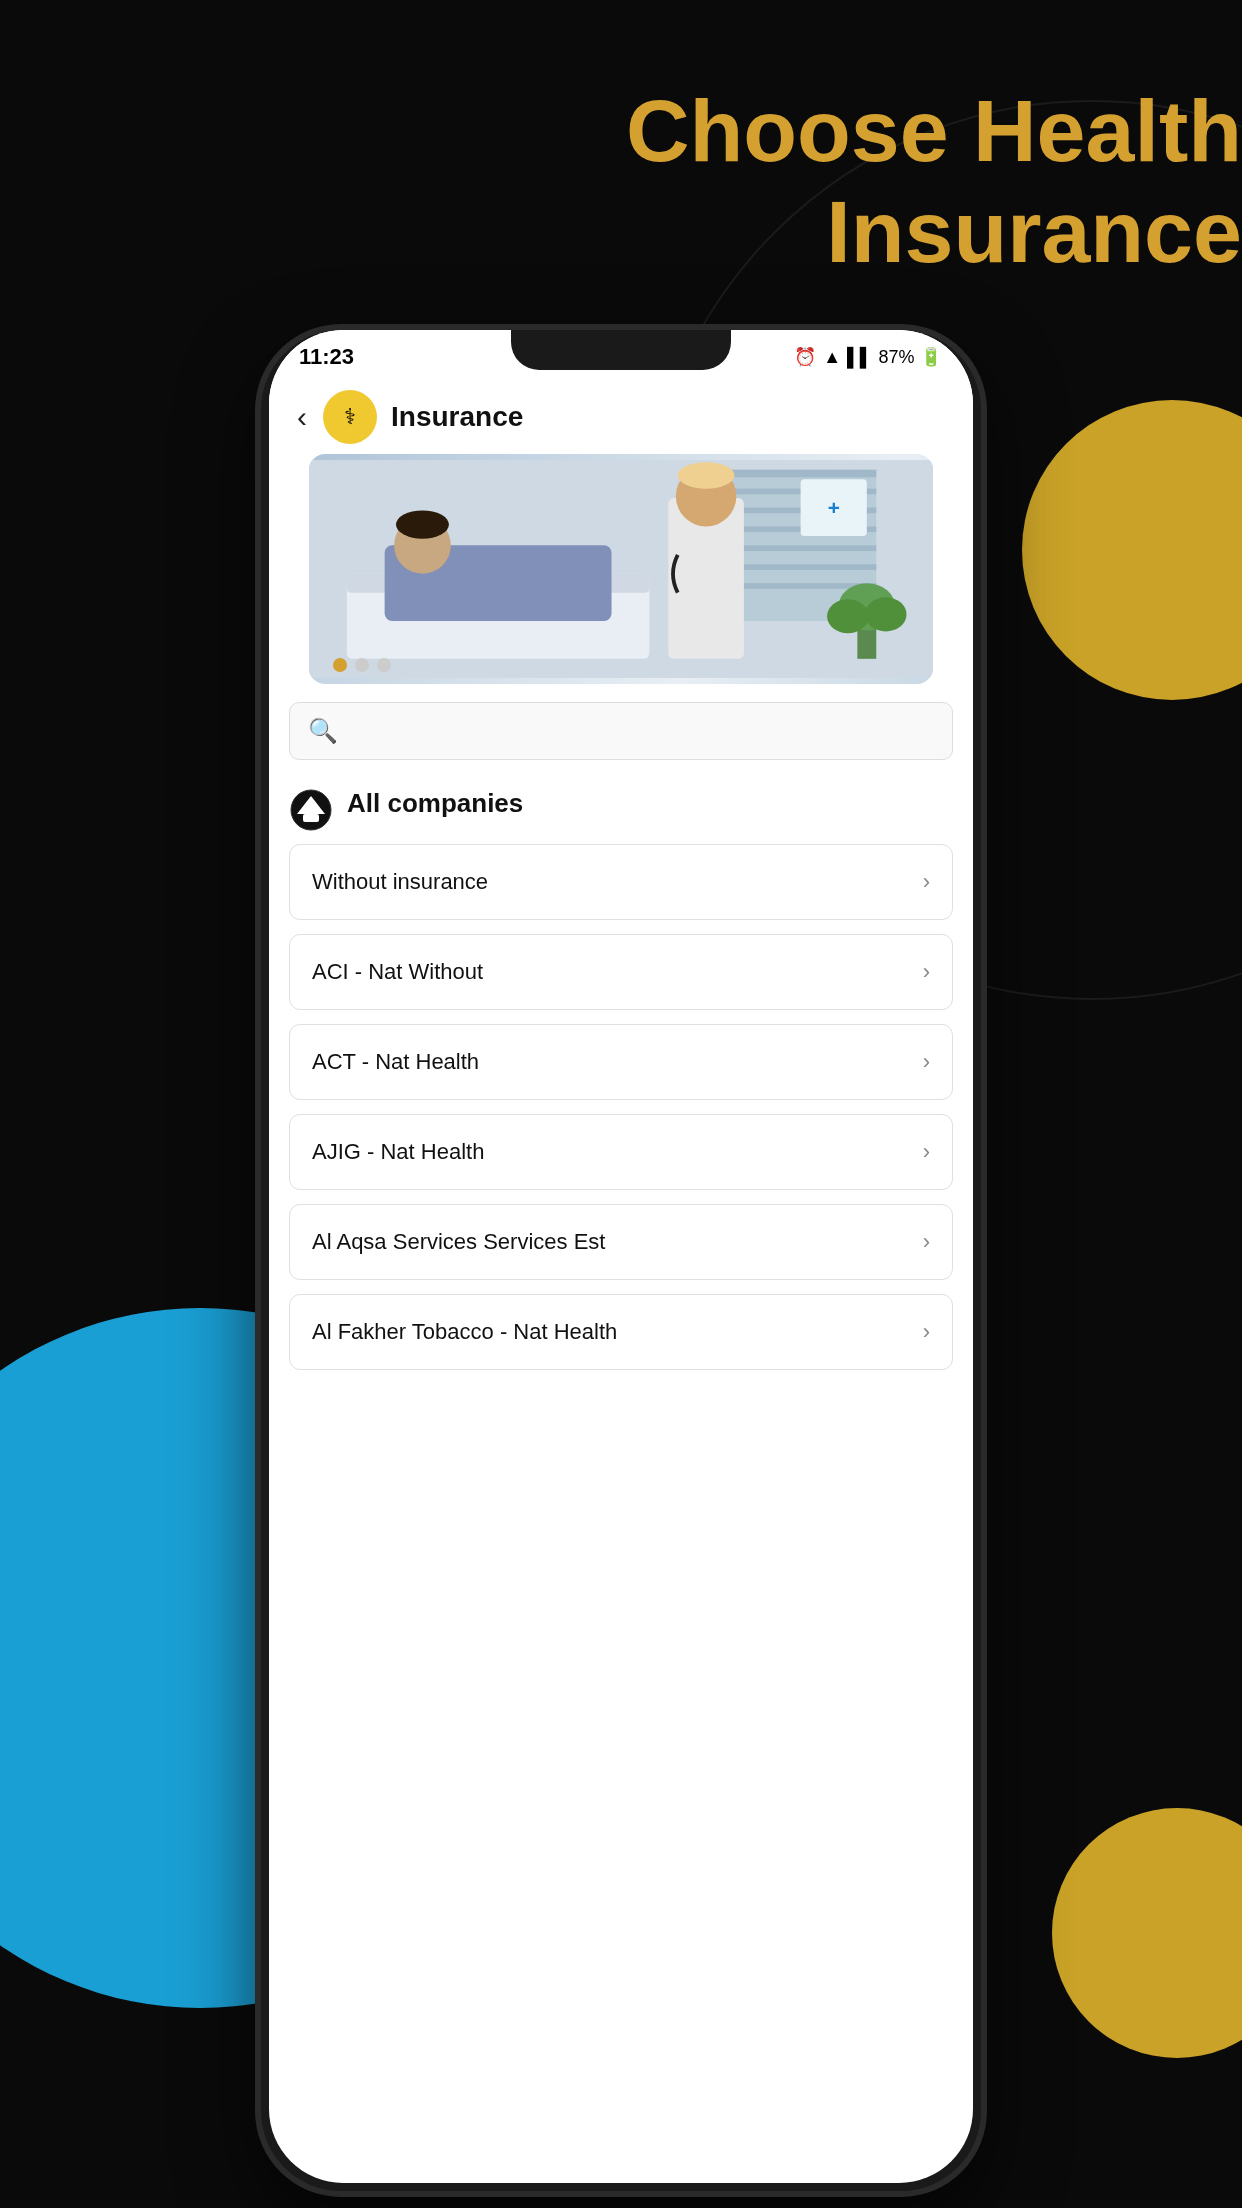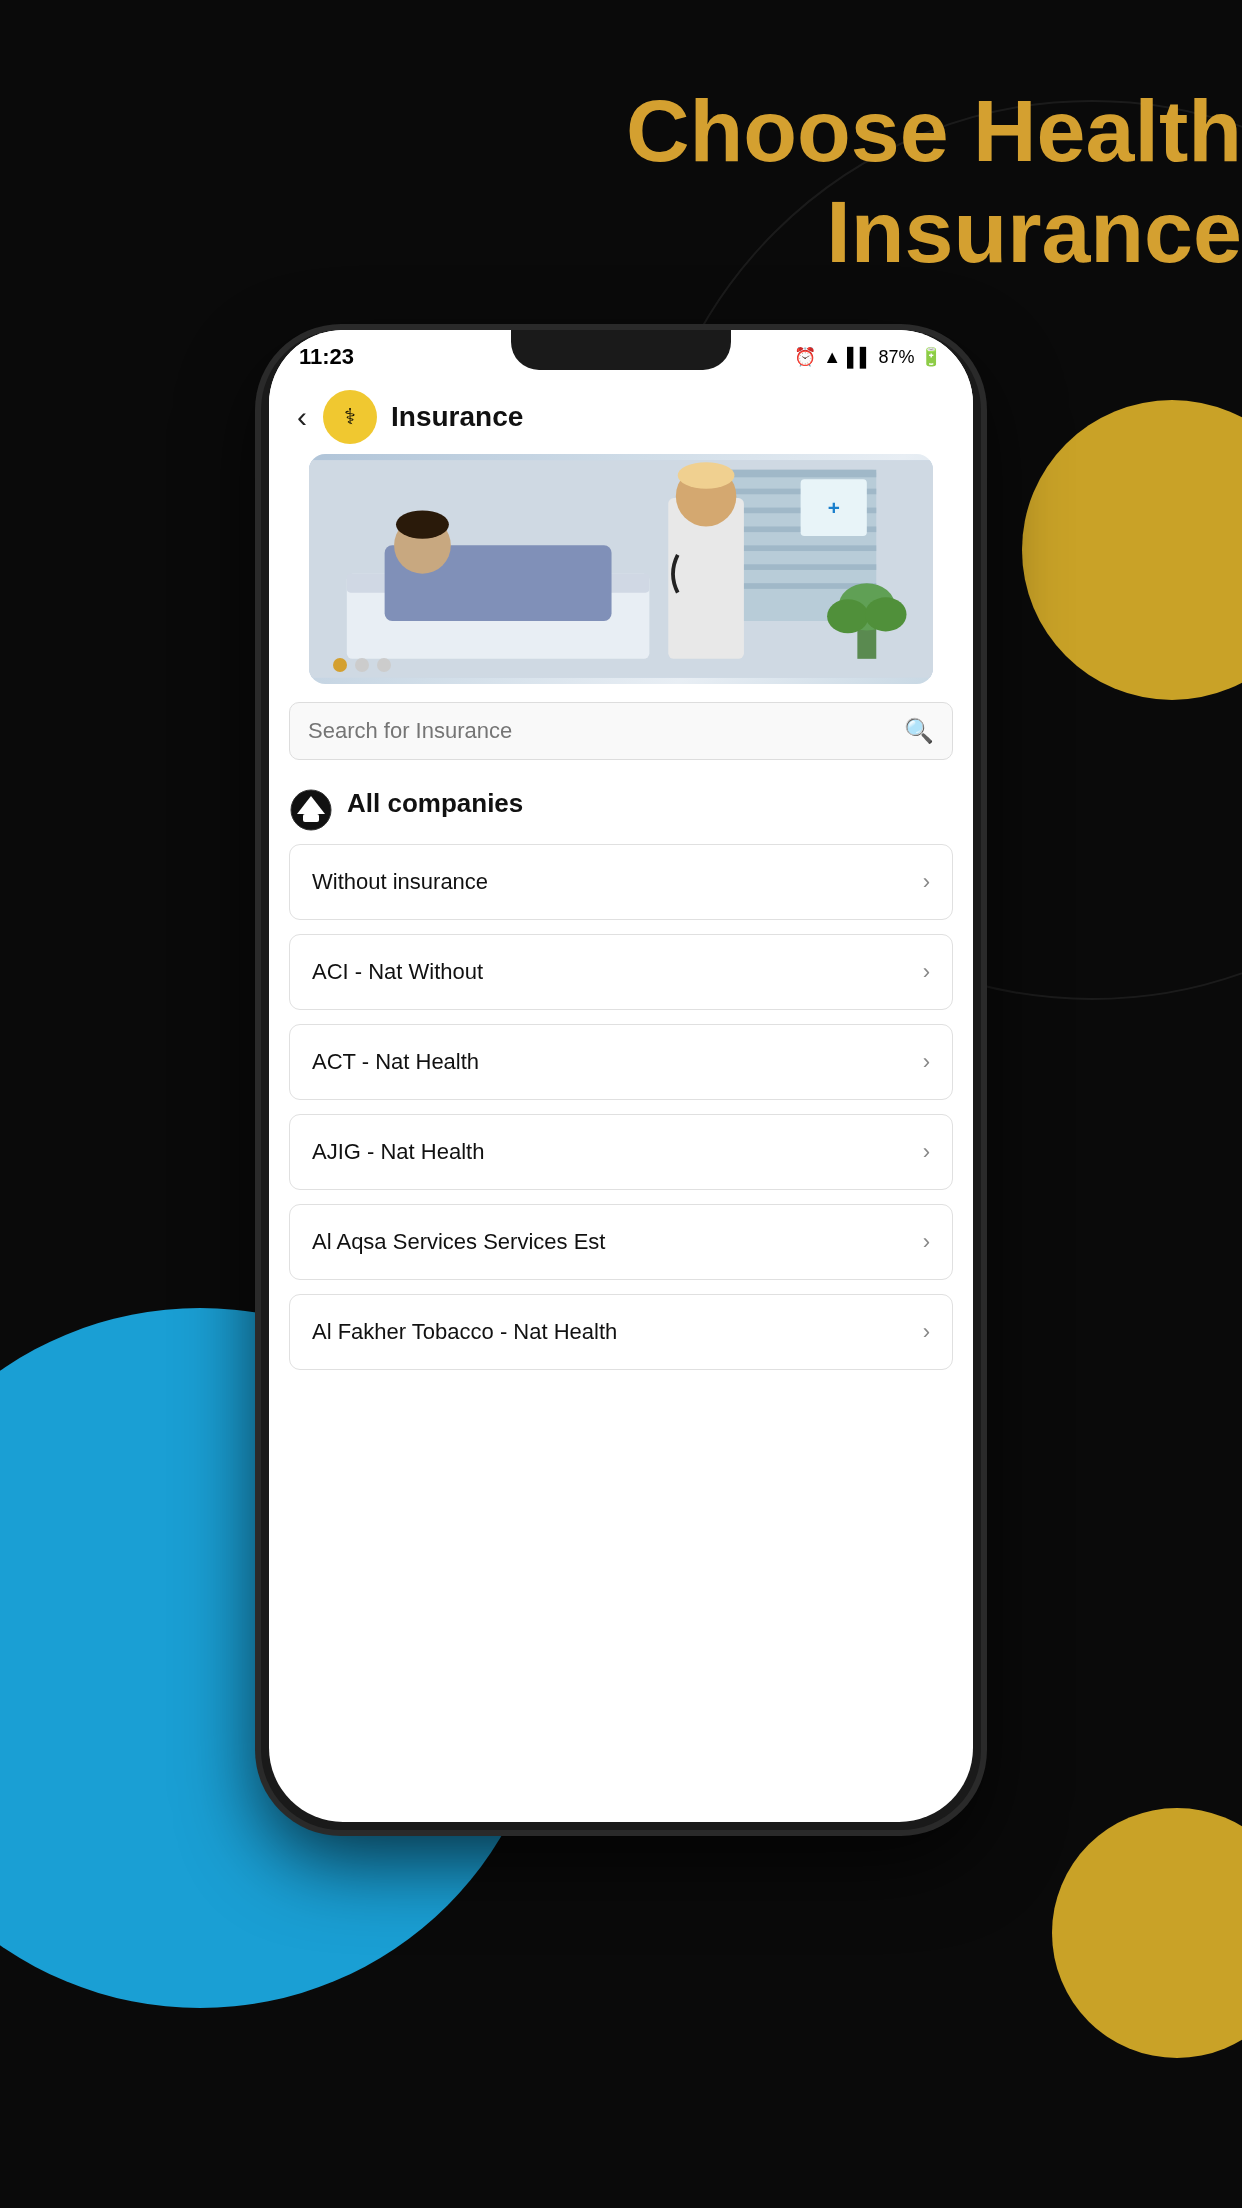--- a/index.html
+++ b/index.html
@@ -75,21 +75,21 @@
     .phone-wrapper {
       position: absolute;
       top: 330px;
       left: 50%;
       transform: translateX(-50%);
       z-index: 3;
       width: 720px;
     }
     .phone-frame {
       width: 720px;
-      height: 1500px;
+      height: 1861px;
       background: #1a1a1a;
       border-radius: 80px;
       box-shadow: 0 0 0 6px #2a2a2a, 0 30px 80px rgba(0,0,0,0.7);
       position: relative;
       overflow: hidden;
     }
     
     .phone-notch {
       position: absolute;
       top: 0;
@@ -353,21 +353,20 @@
           <div class="hero-indicators">
             <div class="indicator-dot active"></div>
             <div class="indicator-dot"></div>
             <div class="indicator-dot"></div>
           </div>
         </div>
       </div>
 
       <div class="search-container">
         <div class="search-bar">
-          <input class="search-input" type="text" readonly="" placeholder="Search for Insurance" style="">
           <span class="search-icon">🔍</span>
         </div>
       </div>
 
       <div class="section-header">
         <svg class="section-icon" viewBox="0 0 44 44">
           <circle cx="22" cy="22" r="20" fill="#111" stroke="#333" stroke-width="1"></circle>
           <path d="M22 8 L36 26 L8 26 Z" fill="white"></path>
           <rect x="14" y="26" width="16" height="8" fill="white" rx="2"></rect>
         </svg>

